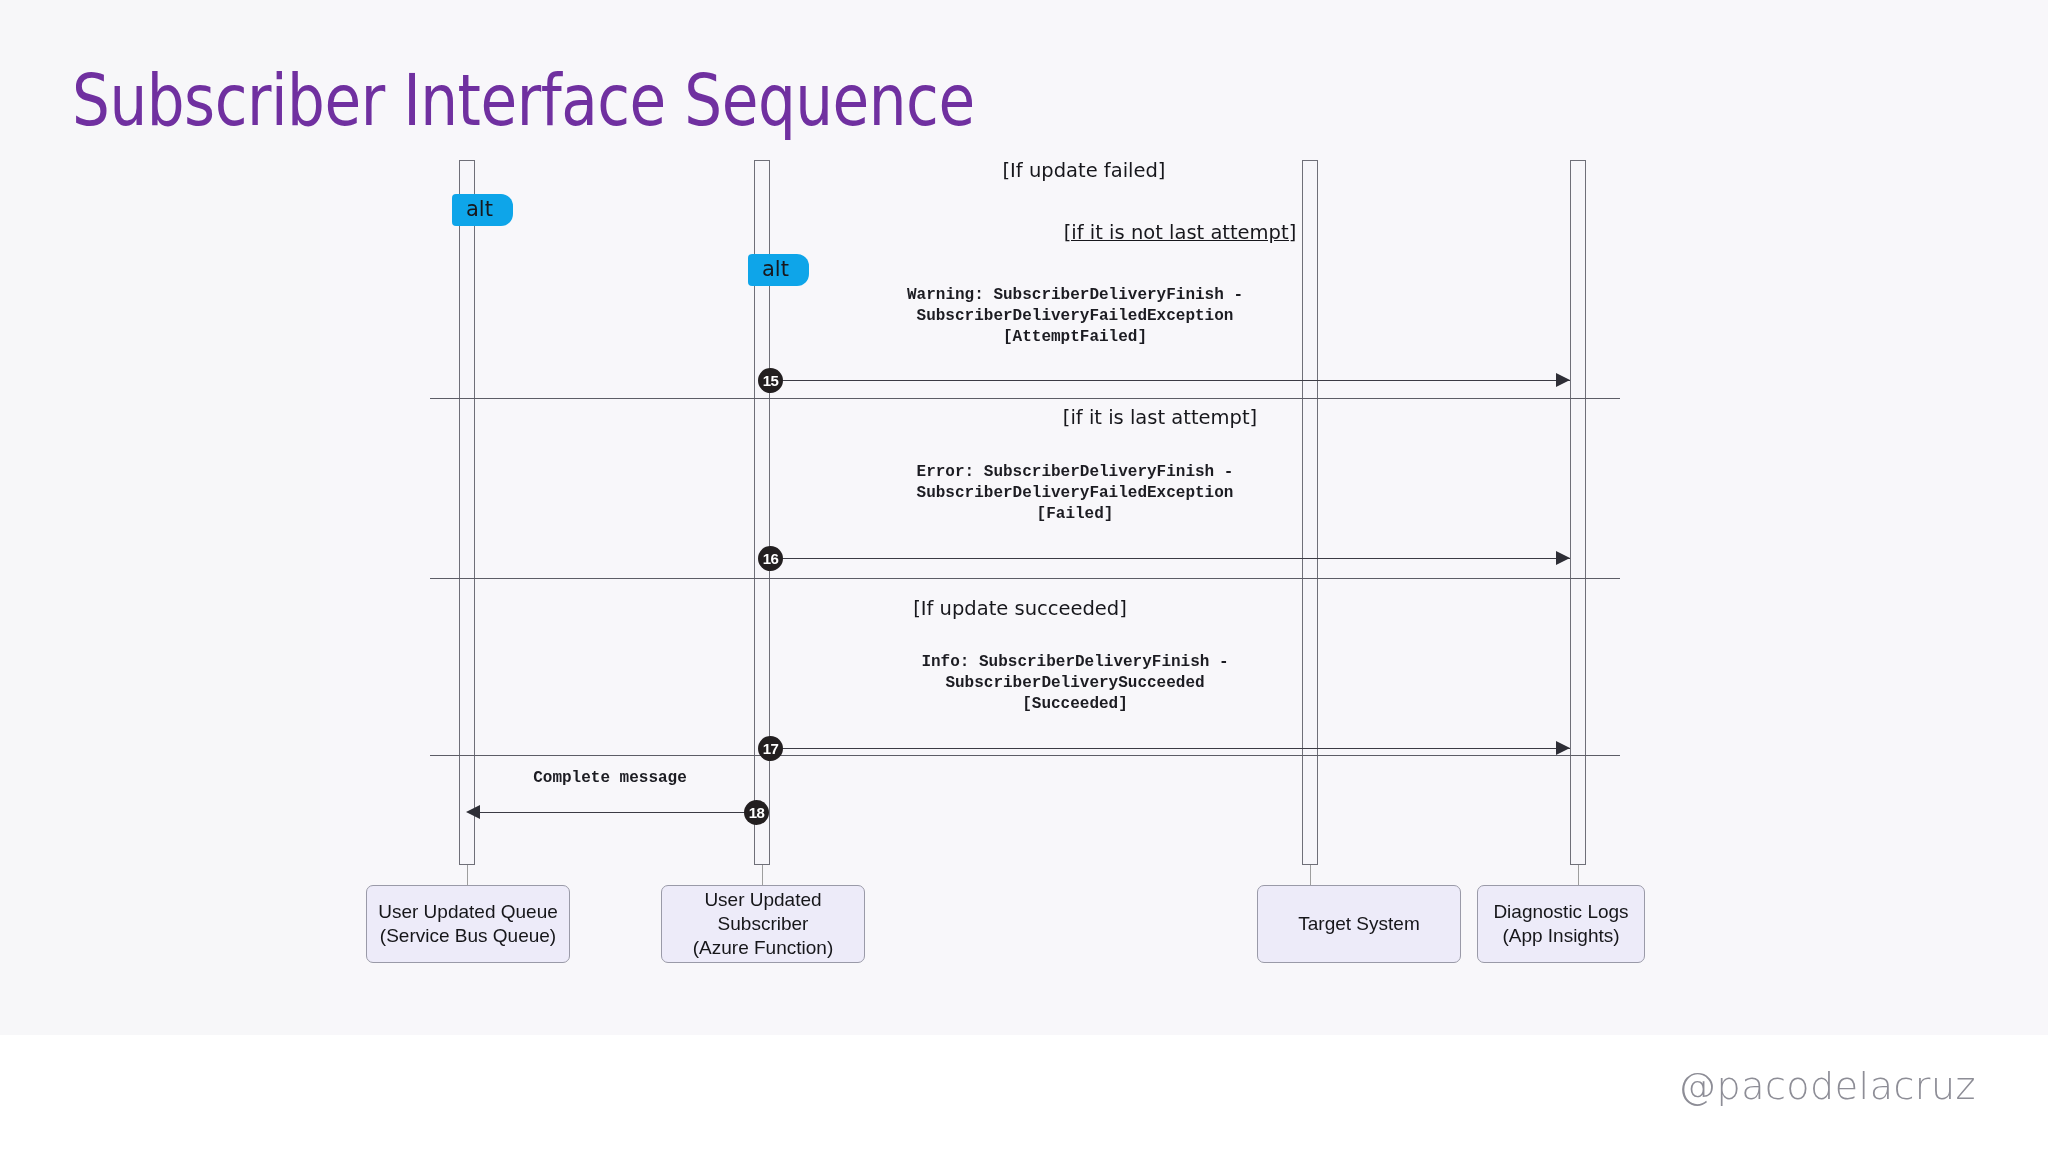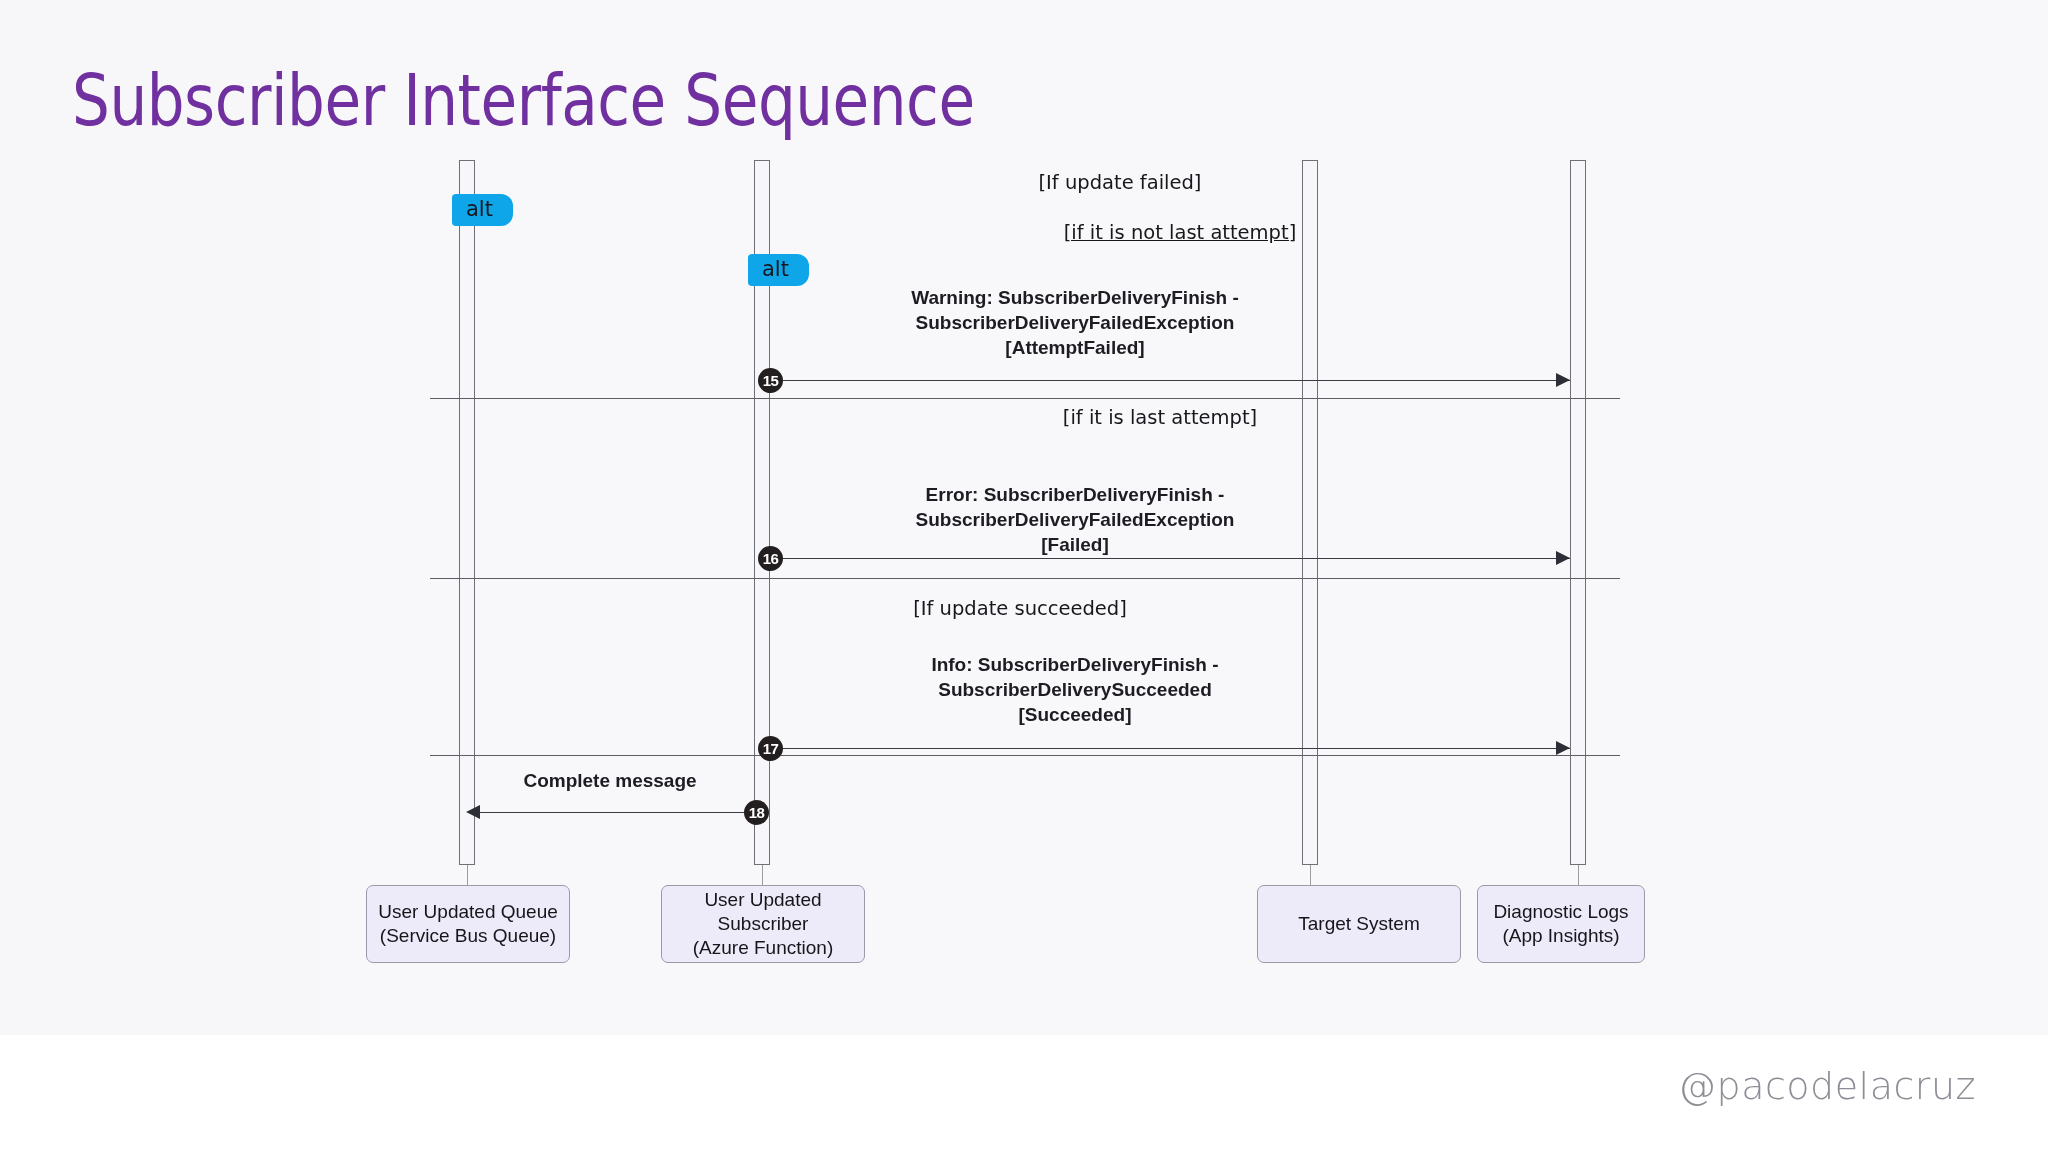--- a/index.html
+++ b/index.html
@@ -112,23 +112,23 @@
     display: flex;
     align-items: center;
     justify-content: center;
     font-family: "Liberation Sans", sans-serif;
     letter-spacing: -0.5px;
     text-align: right;
   }
   .msg-label {
     position: absolute;
     text-align: center;
-    font-family: Liberation Sans, sans-serif;
+    font-family: Liberation Mono, monospace;
     font-weight: 700;
-    font-size: 19px;
+    font-size: 16px;
     line-height: 1.32;
     color: #1c1c22;
     white-space: pre-line;
   }
   
   .guard-label {
     position: absolute;
     text-align: center;
     font-family: "DejaVu Sans", "Liberation Sans", sans-serif;
     font-weight: 400;
@@ -189,36 +189,36 @@
     <div class="activation" style="left:1302px; top:160px; width:16px; height:705px;"></div>
     <div class="activation" style="left:1570px; top:160px; width:16px; height:705px;"></div>
 
     <div class="frag-sep" style="left:430px; top:398px; width:1190px;"></div>
     <div class="frag-sep" style="left:430px; top:578px; width:1190px;"></div>
     <div class="frag-sep" style="left:430px; top:755px; width:1190px;"></div>
 
     <div class="alt-tag" style="left:452px; top:148px;">alt</div>
     <div class="alt-tag" style="left:748px; top:208px;">alt</div>
 
-    <div class="guard-label" style="left:880px; top:158px; width:480px;margin-top:12px;">[If update failed]</div>
+    <div class="guard-label" style="left:844px; top:158px; width:480px;">[If update failed]</div>
 
     <div class="guard-label" style="left:960px; top:220px; width:440px;text-decoration:underline;">[if it is not last attempt]</div>
 
     <div class="guard-label" style="left:940px; top:405px; width:440px;">[if it is last attempt]</div>
 
     <div class="guard-label" style="left:800px; top:596px; width:440px;">[If update succeeded]</div>
 
     <div class="msg-label" style="left:830px; top:285px; width:490px;">Warning: SubscriberDeliveryFinish -
 SubscriberDeliveryFailedException
 [AttemptFailed]</div>
     <div class="msg-line" style="left:770px; top:380px; width:800px;"></div>
     <div class="arrowhead right" style="left:1556px; top:373px;"></div>
     <div class="seq-badge" style="left:758px; top:368px;">15</div>
 
-    <div class="msg-label" style="left:830px; top:462px; width:490px;margin-top:20px;">Error: SubscriberDeliveryFinish -
+    <div class="msg-label" style="left:830px; top:462px; width:490px;">Error: SubscriberDeliveryFinish -
 SubscriberDeliveryFailedException
 [Failed]</div>
     <div class="msg-line" style="left:770px; top:558px; width:800px;"></div>
     <div class="arrowhead right" style="left:1556px; top:551px;"></div>
     <div class="seq-badge" style="left:758px; top:546px;">16</div>
 
     <div class="msg-label" style="left:830px; top:652px; width:490px;">Info: SubscriberDeliveryFinish -
 SubscriberDeliverySucceeded
 [Succeeded]</div>
     <div class="msg-line" style="left:770px; top:748px; width:800px;"></div>

